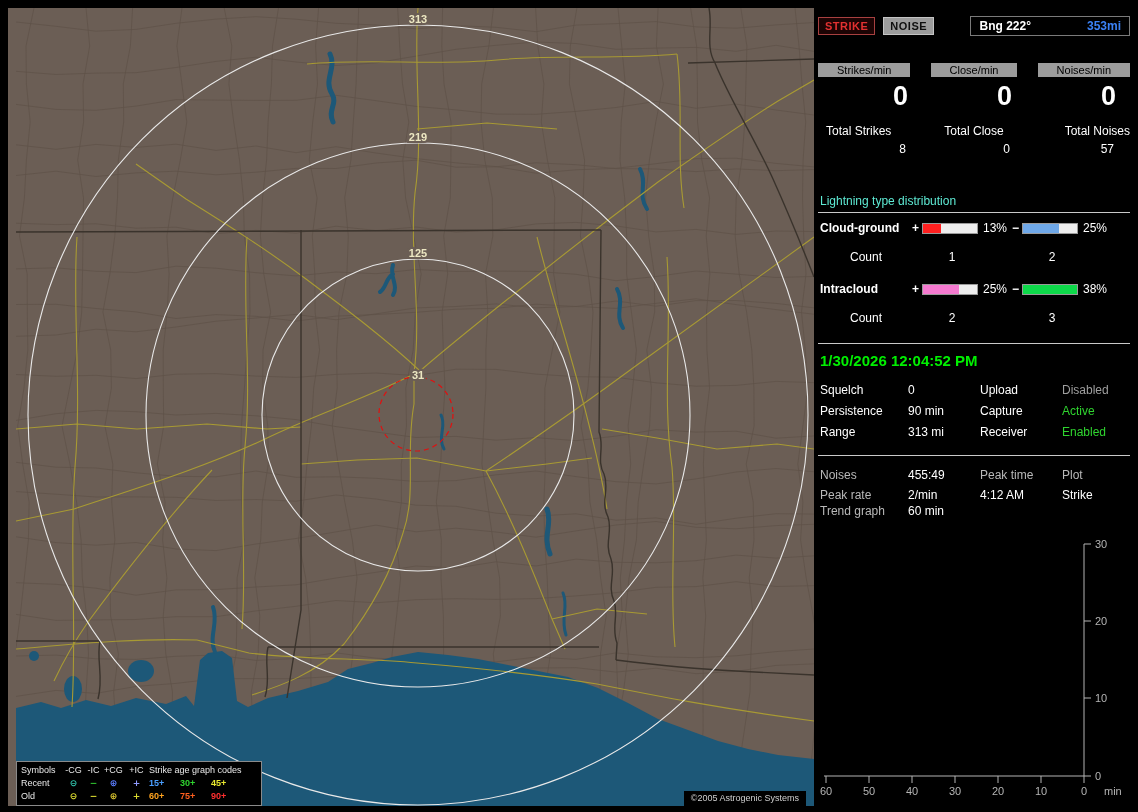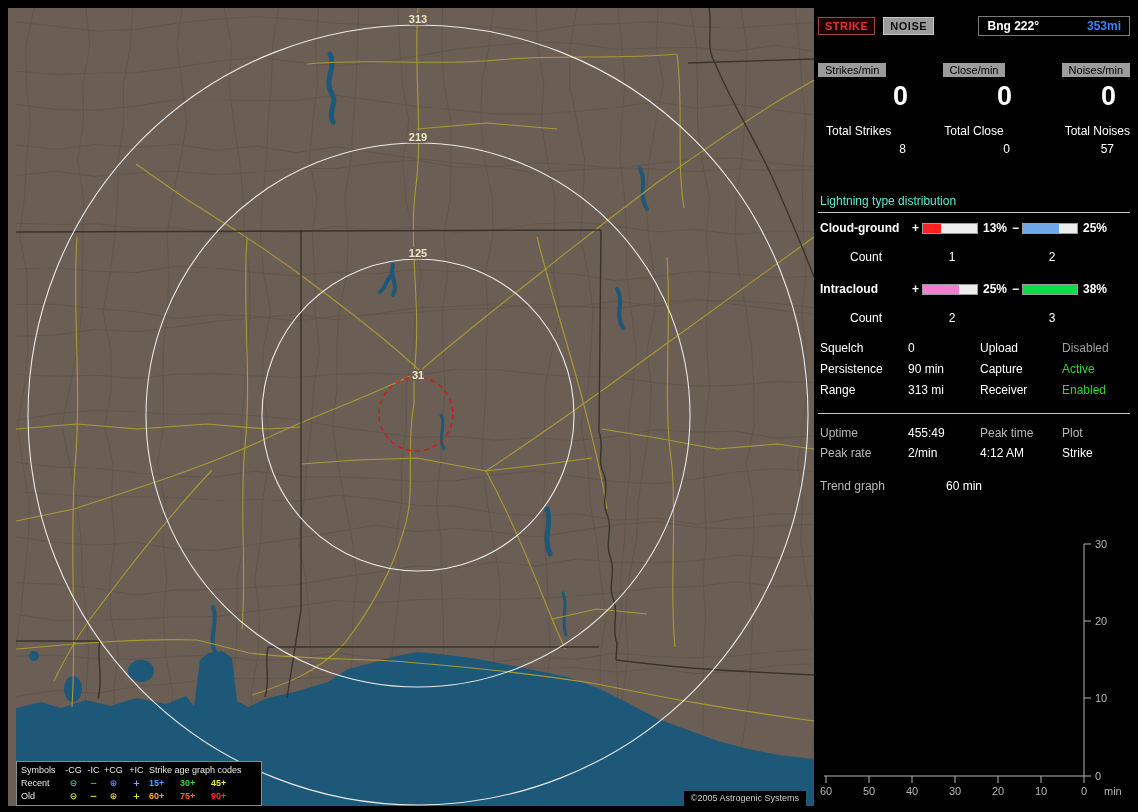--- a/index.html
+++ b/index.html
@@ -19,50 +19,50 @@
   .legend .hdr{white-space:nowrap;}
   .ages{display:flex;}
   .ages span{width:31px;font-weight:bold;}
   .copyright{position:absolute;right:0;bottom:0;background:#000;color:#d0d0d0;font-size:9px;padding:2px 7px 3px;}
   
   .panel{position:absolute;left:818px;top:8px;width:312px;height:798px;font-size:12px;}
   .row-top{display:flex;align-items:center;margin-top:8px;height:20px;}
   .btn{font-weight:bold;font-size:11px;padding:2px 6px;letter-spacing:.5px;cursor:default;}
   .btn-strike{color:#e23131;background:#1c0404;border:1px solid #a84040;}
   .btn-noise{color:#101010;background:#9c9c9c;border:1px solid #c4c4c4;margin-left:8px;}
-  .bng{margin-left:auto;border:1px solid #7a7a7a;background:#000;padding:2px 8px;font-weight:bold;display:flex;gap:20px;}
+  .bng{margin-left:auto;border:1px solid #7a7a7a;background:#000;padding:2px 8px;font-weight:bold;display:flex;gap:28px;}
   .grid3{display:grid;grid-template-columns:104px 104px 104px;align-items:center;}
   .chips{margin-top:27px;}
-  .chip{background:#9c9c9c;color:#000;font-size:11px;padding:1px 7px;white-space:nowrap;}
+  .chip{background:#9c9c9c;color:#000;font-size:11px;padding:1px 19px;white-space:nowrap;}
   .chip.a{justify-self:start;} .chip.b{justify-self:center;} .chip.c{justify-self:end;}
   .zeros{margin-top:4px;}
   .zero{font-size:27px;font-weight:bold;justify-self:end;padding-right:14px;line-height:30px;}
   .tlabels{margin-top:13px;}
   .tlabel.a{justify-self:start;padding-left:8px;} .tlabel.b{justify-self:center;} .tlabel.c{justify-self:end;}
   .tvalues{margin-top:4px;}
   .tvalue{justify-self:end;padding-right:16px;}
   .dist-title{margin-top:38px;color:#5eead4;padding:0 0 4px 2px;border-bottom:1px solid #c9c9c9;}
   .dist-row{display:flex;align-items:center;height:18px;margin-top:6px;padding-left:2px;}
   .dist-label{width:92px;font-weight:bold;}
   .sign{width:10px;font-weight:bold;}
   .bar{width:56px;height:11px;border:1px solid #9a9a9a;background:#ededed;display:inline-block;}
   .bar .fill{display:block;height:100%;}
-  .pct{width:34px;font-weight:bold;padding-left:5px;}
+  .pct{width:34px;font-weight:normal;padding-left:5px;}
   .count-row{display:flex;height:16px;margin-top:13px;padding-left:2px;text-align:center;}
   .count-row .clabel{width:92px;}
   .count{width:56px;padding-left:4px;}
   .count.c1{margin-left:10px;}
   .count.c2{margin-left:44px;}
   .dt-box{margin-top:16px;border-top:1px solid #c9c9c9;padding:8px 0 0 2px;}
   .datetime{font-size:15px;font-weight:bold;}
   .settings{margin-top:14px;display:grid;grid-template-columns:88px 72px 82px 1fr;row-gap:7px;padding-left:2px;}
   .sep{border-top:1px solid #c9c9c9;margin-top:16px;}
   .status{margin-top:12px;display:grid;grid-template-columns:88px 72px 82px 1fr;row-gap:6px;padding-left:2px;}
   .dim{color:#b9b9b9;}
-  .trendrow{margin-top:19px;display:flex;padding-left:2px;gap:38px;}
+  .trendrow{margin-top:2px;display:flex;padding-left:2px;}
   .trendrow .tl{width:88px;}
   .trend-svg{position:absolute;left:0;bottom:6px;}
   .tick{fill:#b4b4b4;font-size:11px;font-family:"Liberation Sans",sans-serif;}
 </style>
 </head>
 <body>
 
 <div class="map-wrap">
   <svg width="798" height="798" viewBox="0 0 798 798">
     <rect width="798" height="798" fill="#6b5e55"></rect>
@@ -243,20 +243,23 @@
         <span class="fill" style="background-color: rgb(14, 217, 74); width: 100%;"></span>
       </span>
     <span class="pct">38%</span>
   </div>
   <div class="count-row">
     <span class="clabel">Count</span>
     <span class="count c1">2</span>
     <span class="count c2">3</span>
   </div>
 
+  <div class="dt-box">
+    <div class="datetime" style="color: rgb(0, 239, 0);">1/30/2026 12:04:52 PM</div>
+  </div>
 
   <div class="settings">
     <span>Squelch</span>
     <span>0</span>
     <span>Upload</span>
     <span style="color: rgb(159, 159, 159);">Disabled</span>
 
     <span>Persistence</span>
     <span>90 min</span>
     <span>Capture</span>
@@ -264,21 +267,21 @@
 
     <span>Range</span>
     <span>313 mi</span>
     <span>Receiver</span>
     <span style="color: rgb(47, 212, 47);">Enabled</span>
   </div>
 
   <div class="sep"></div>
 
   <div class="status">
-    <span class="dim">Uptime</span>
+    <span class="dim">Noises</span>
     <span>455:49</span>
     <span class="dim">Peak time</span>
     <span class="dim">Plot</span>
 
     <span class="dim">Peak rate</span>
     <span>2/min</span>
     <span>4:12 AM</span>
     <span>Strike</span>
   </div>
 

